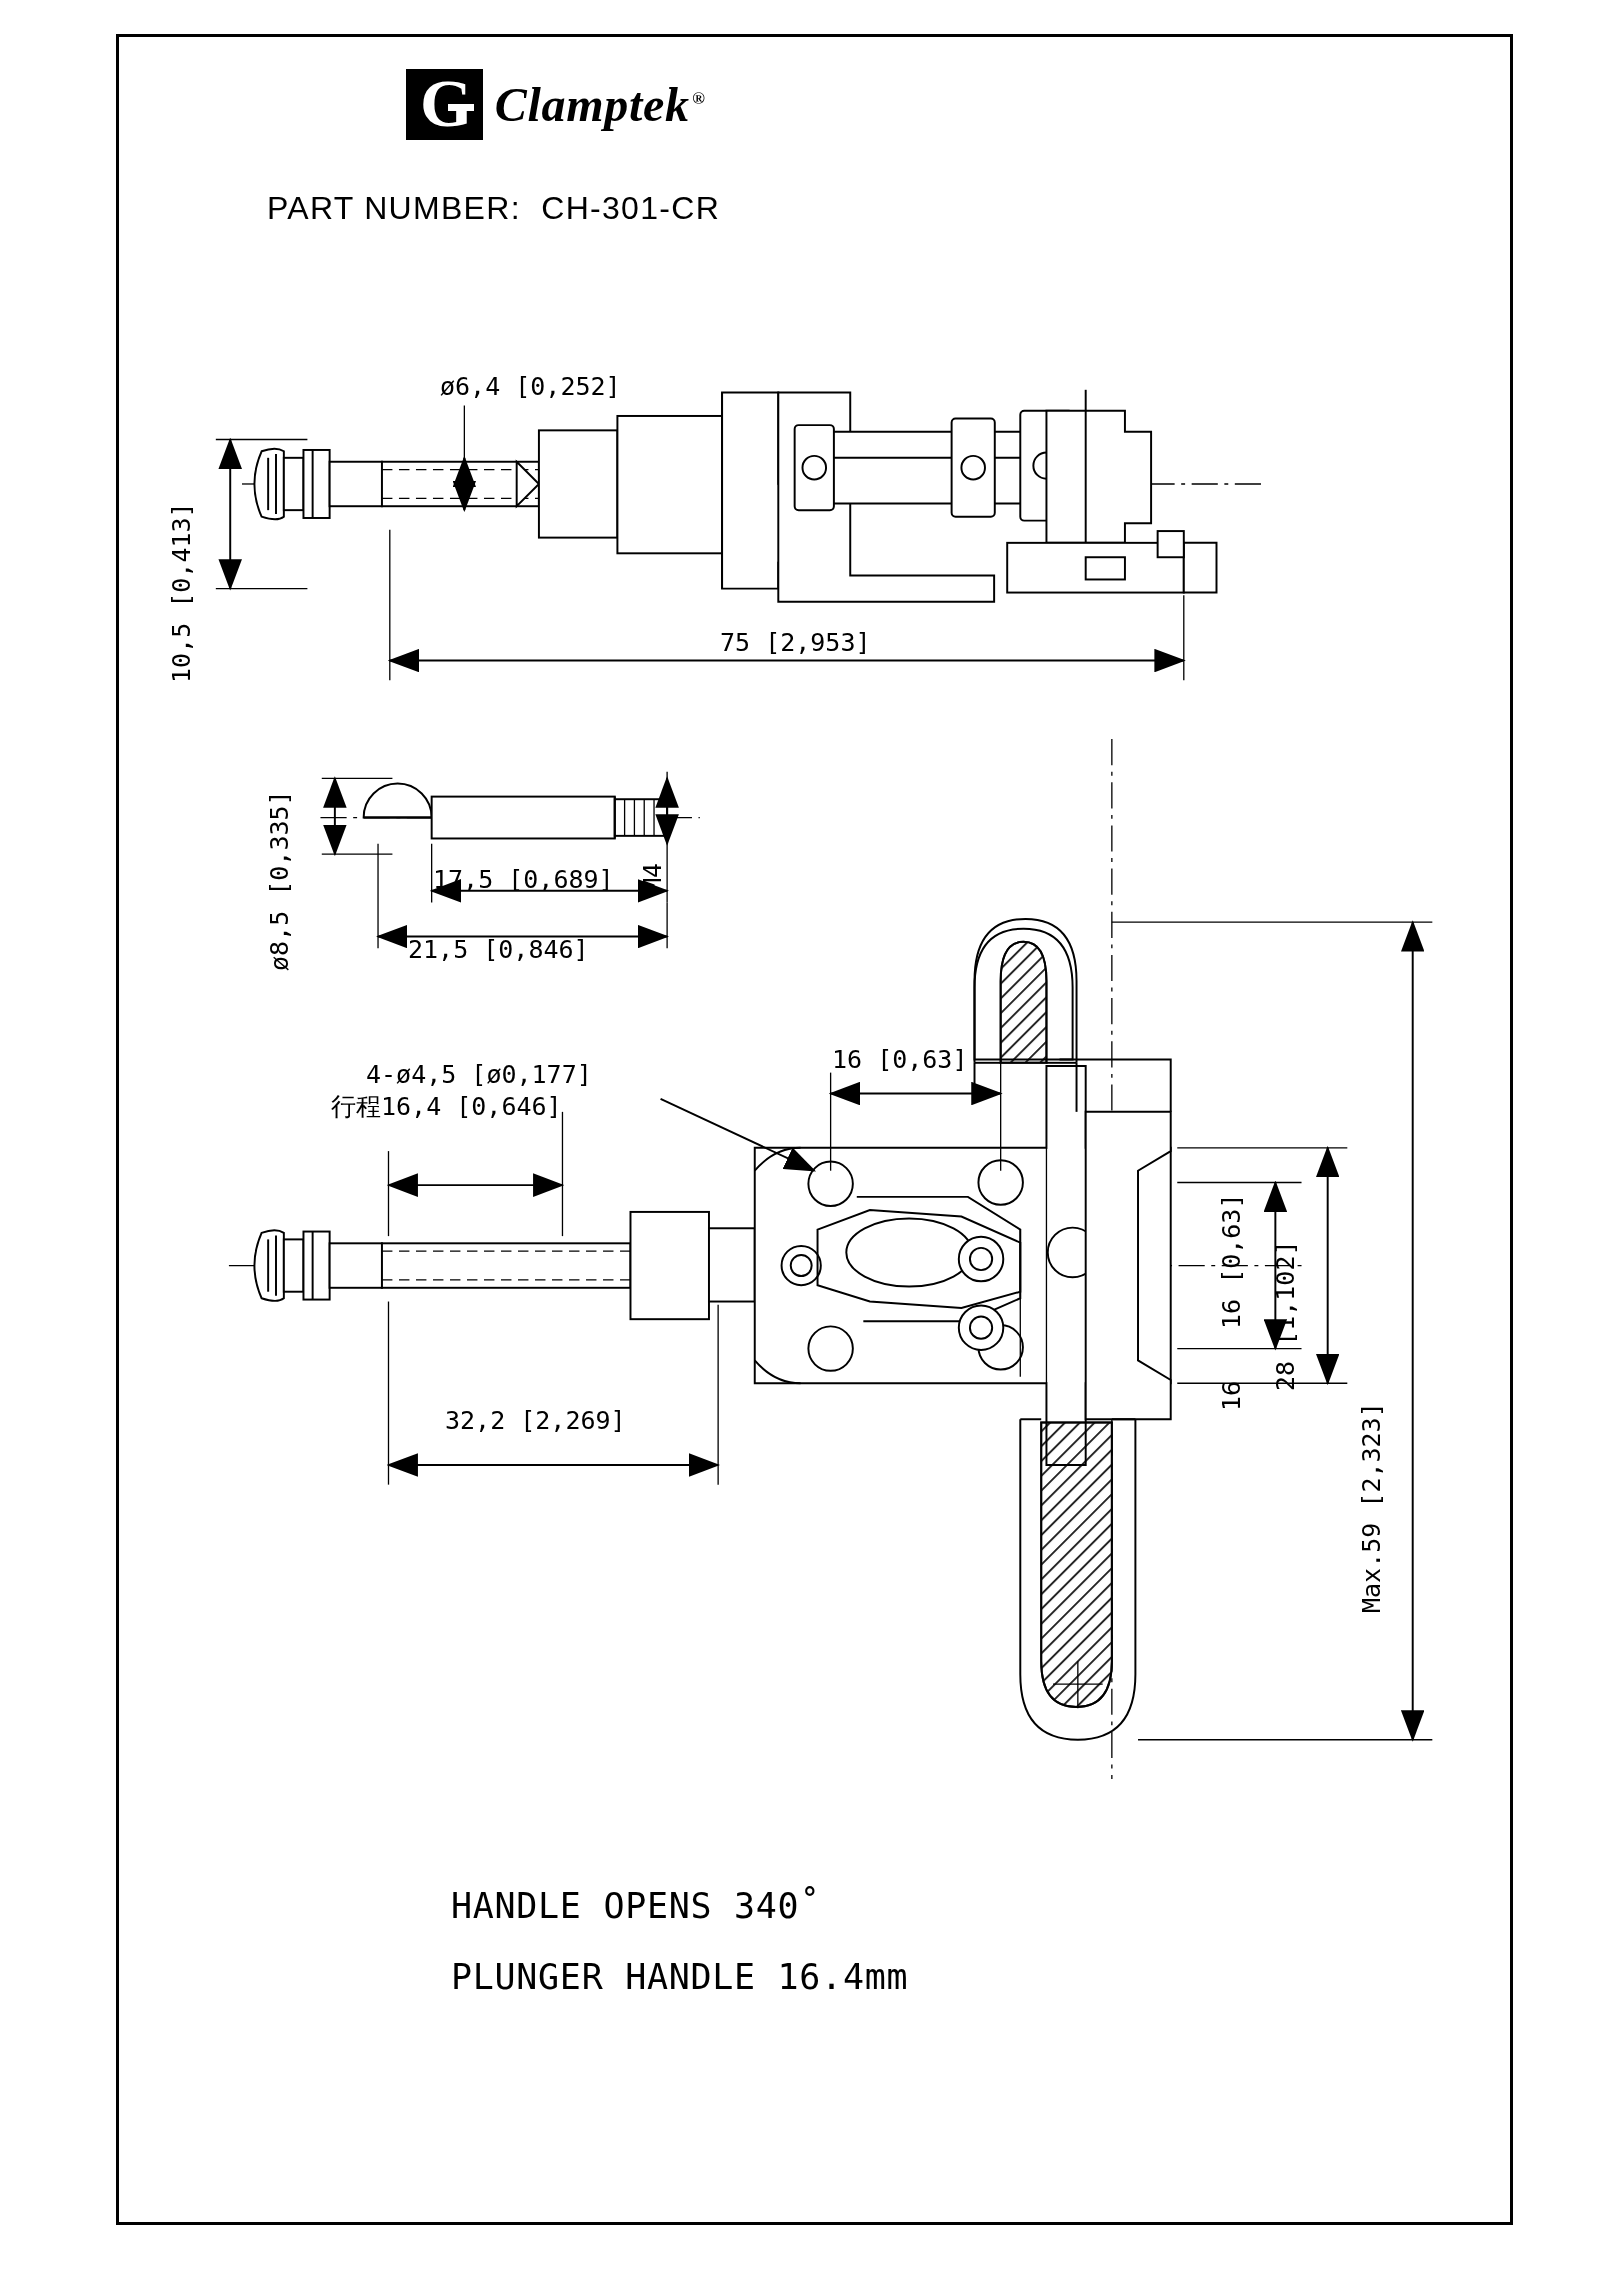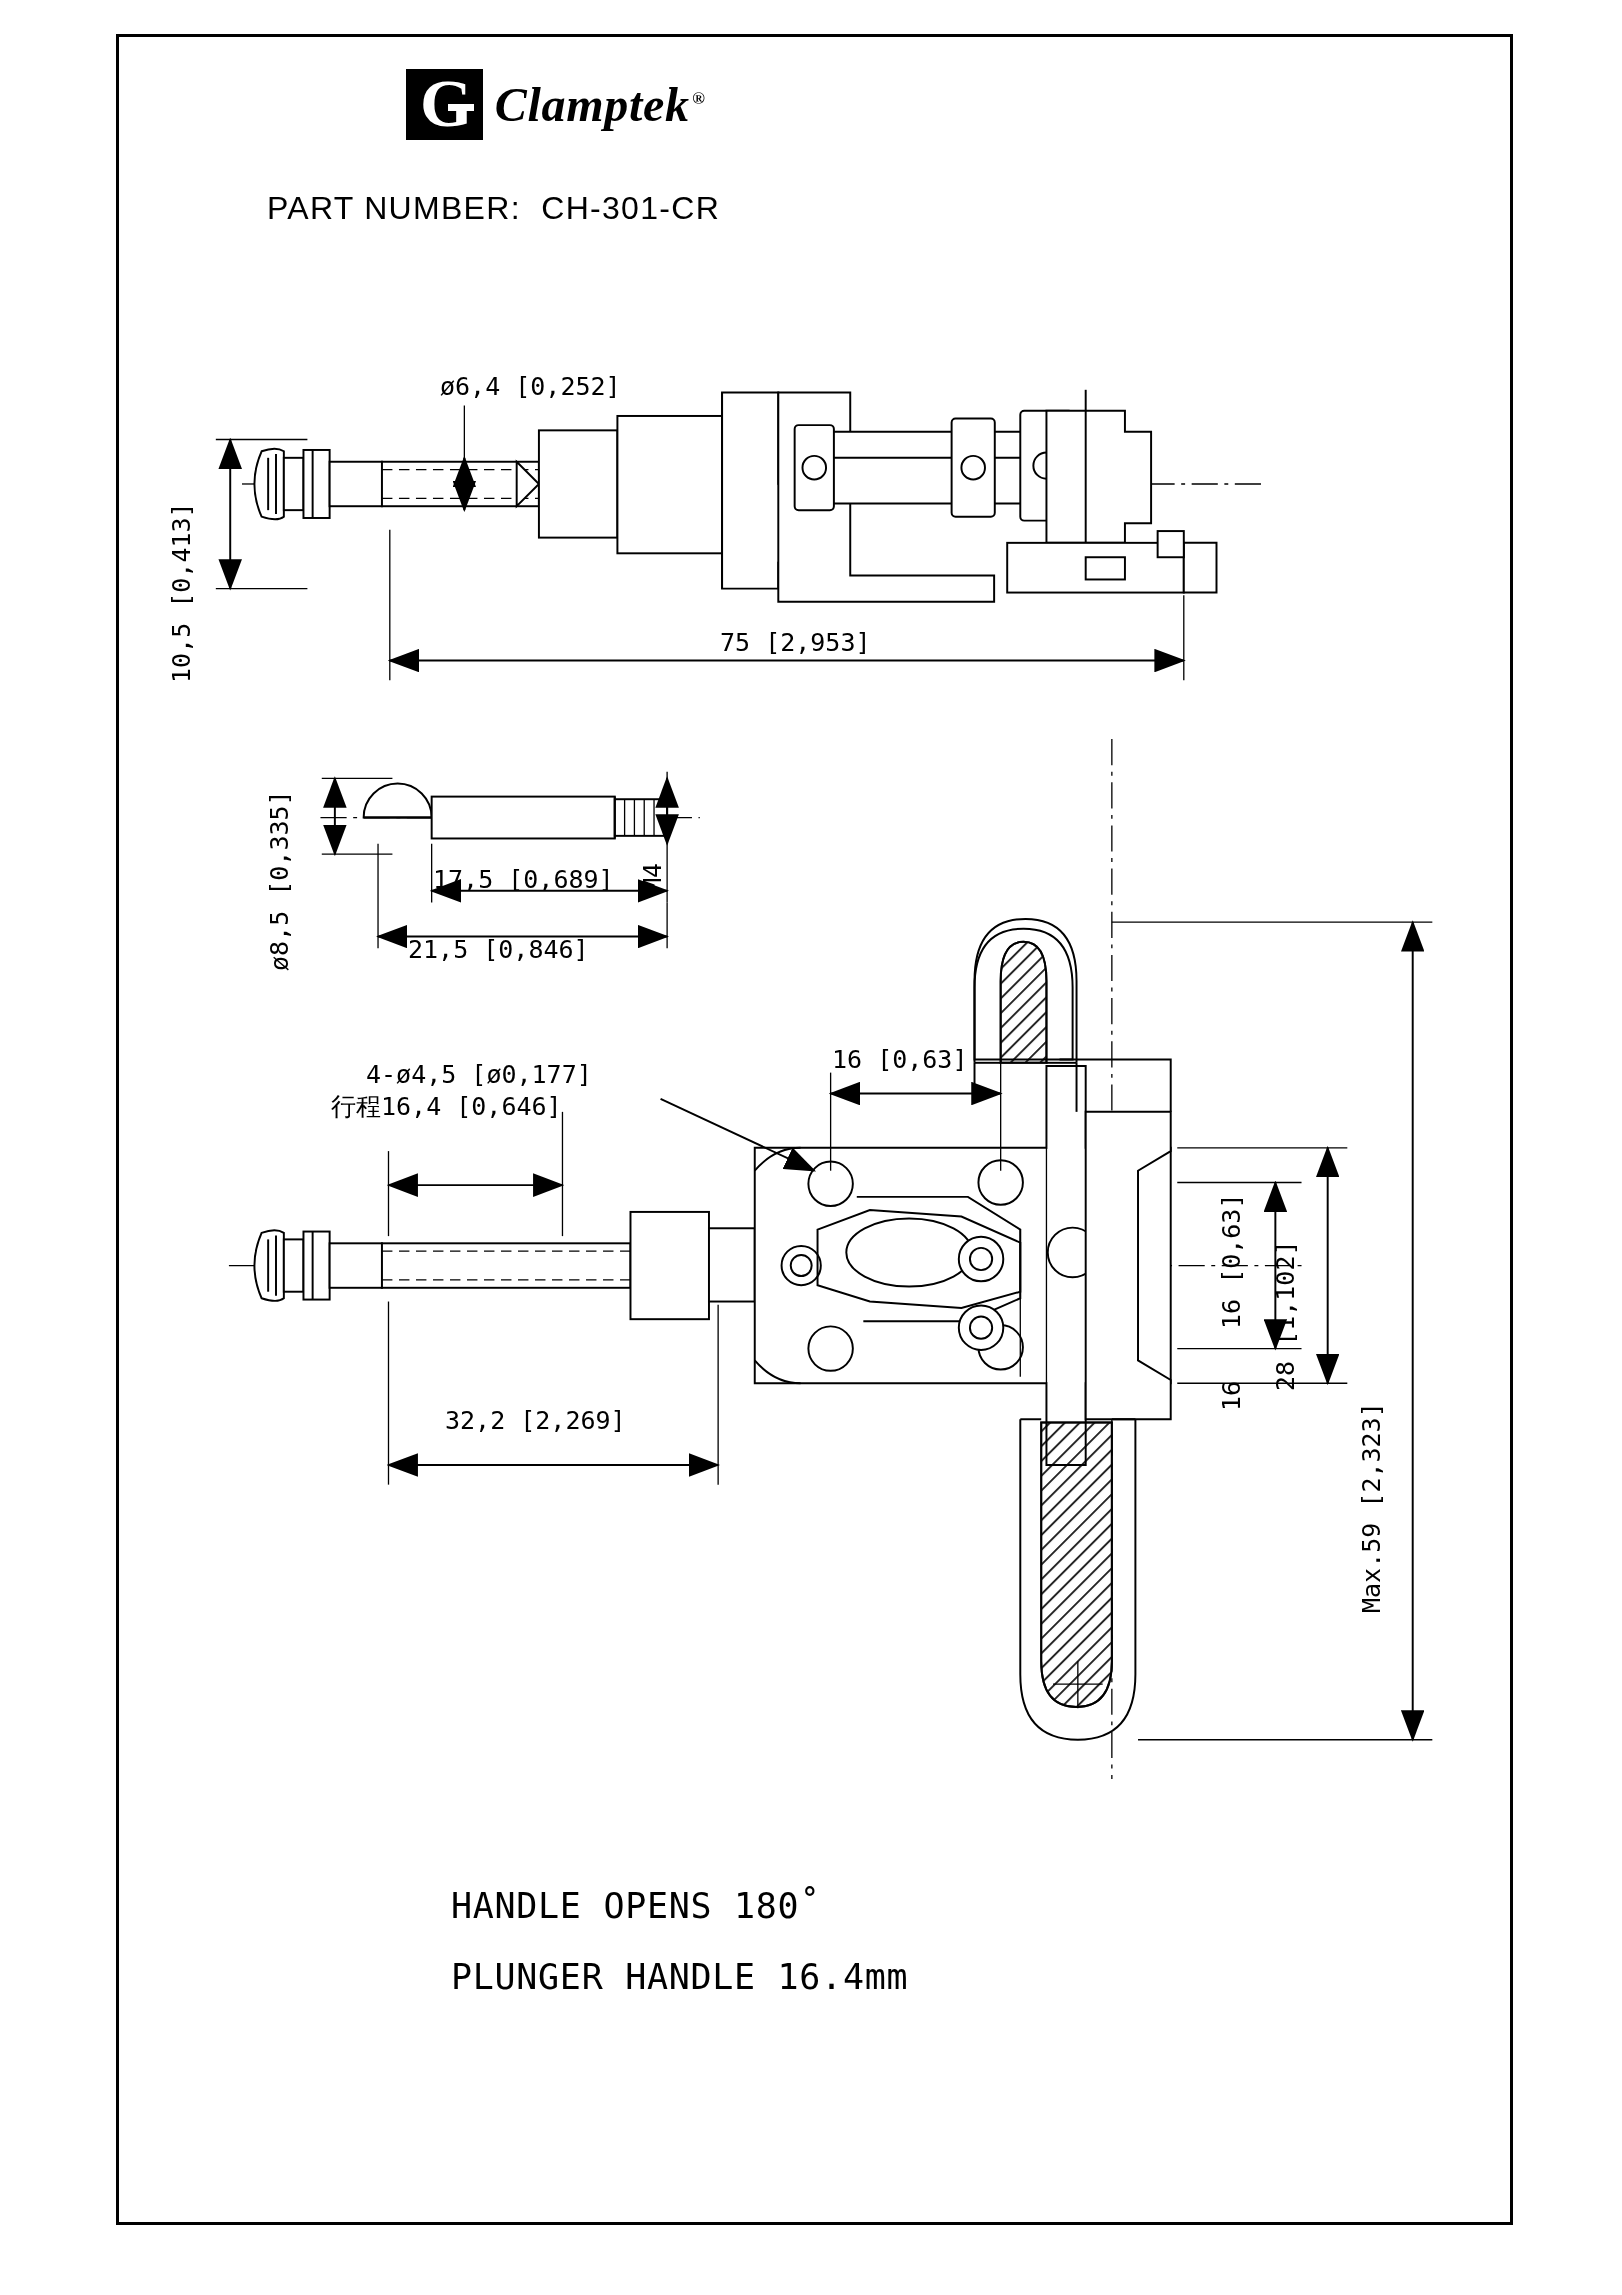--- a/index.html
+++ b/index.html
@@ -345,18 +345,18 @@
   <div class="dim" style="left:366px; top:1060px;">4-ø4,5 [ø0,177]</div>
   <div class="dim" style="left:331px; top:1090px;">行程16,4 [0,646]</div>
   <div class="dim" style="left:832px; top:1045px;">16 [0,63]</div>
   <div class="dim vert" style="left:1246px; top:1300px;">16 [0,63]</div>
   <div class="dim vert" style="left:1246px; top:1382px;">16</div>
   <div class="dim vert" style="left:1300px; top:1362px;">28 [1,102]</div>
   <div class="dim vert" style="left:1386px; top:1584px;">Max.59 [2,323]</div>
   <div class="dim" style="left:445px; top:1406px;">32,2 [2,269]</div>
 
   <div class="notes">
-    <div>HANDLE OPENS 180˚</div>
+    <div>HANDLE OPENS 340˚</div>
     <div>PLUNGER HANDLE 16.4mm</div>
   </div>
 
 </div>
 
 
 </body></html>

